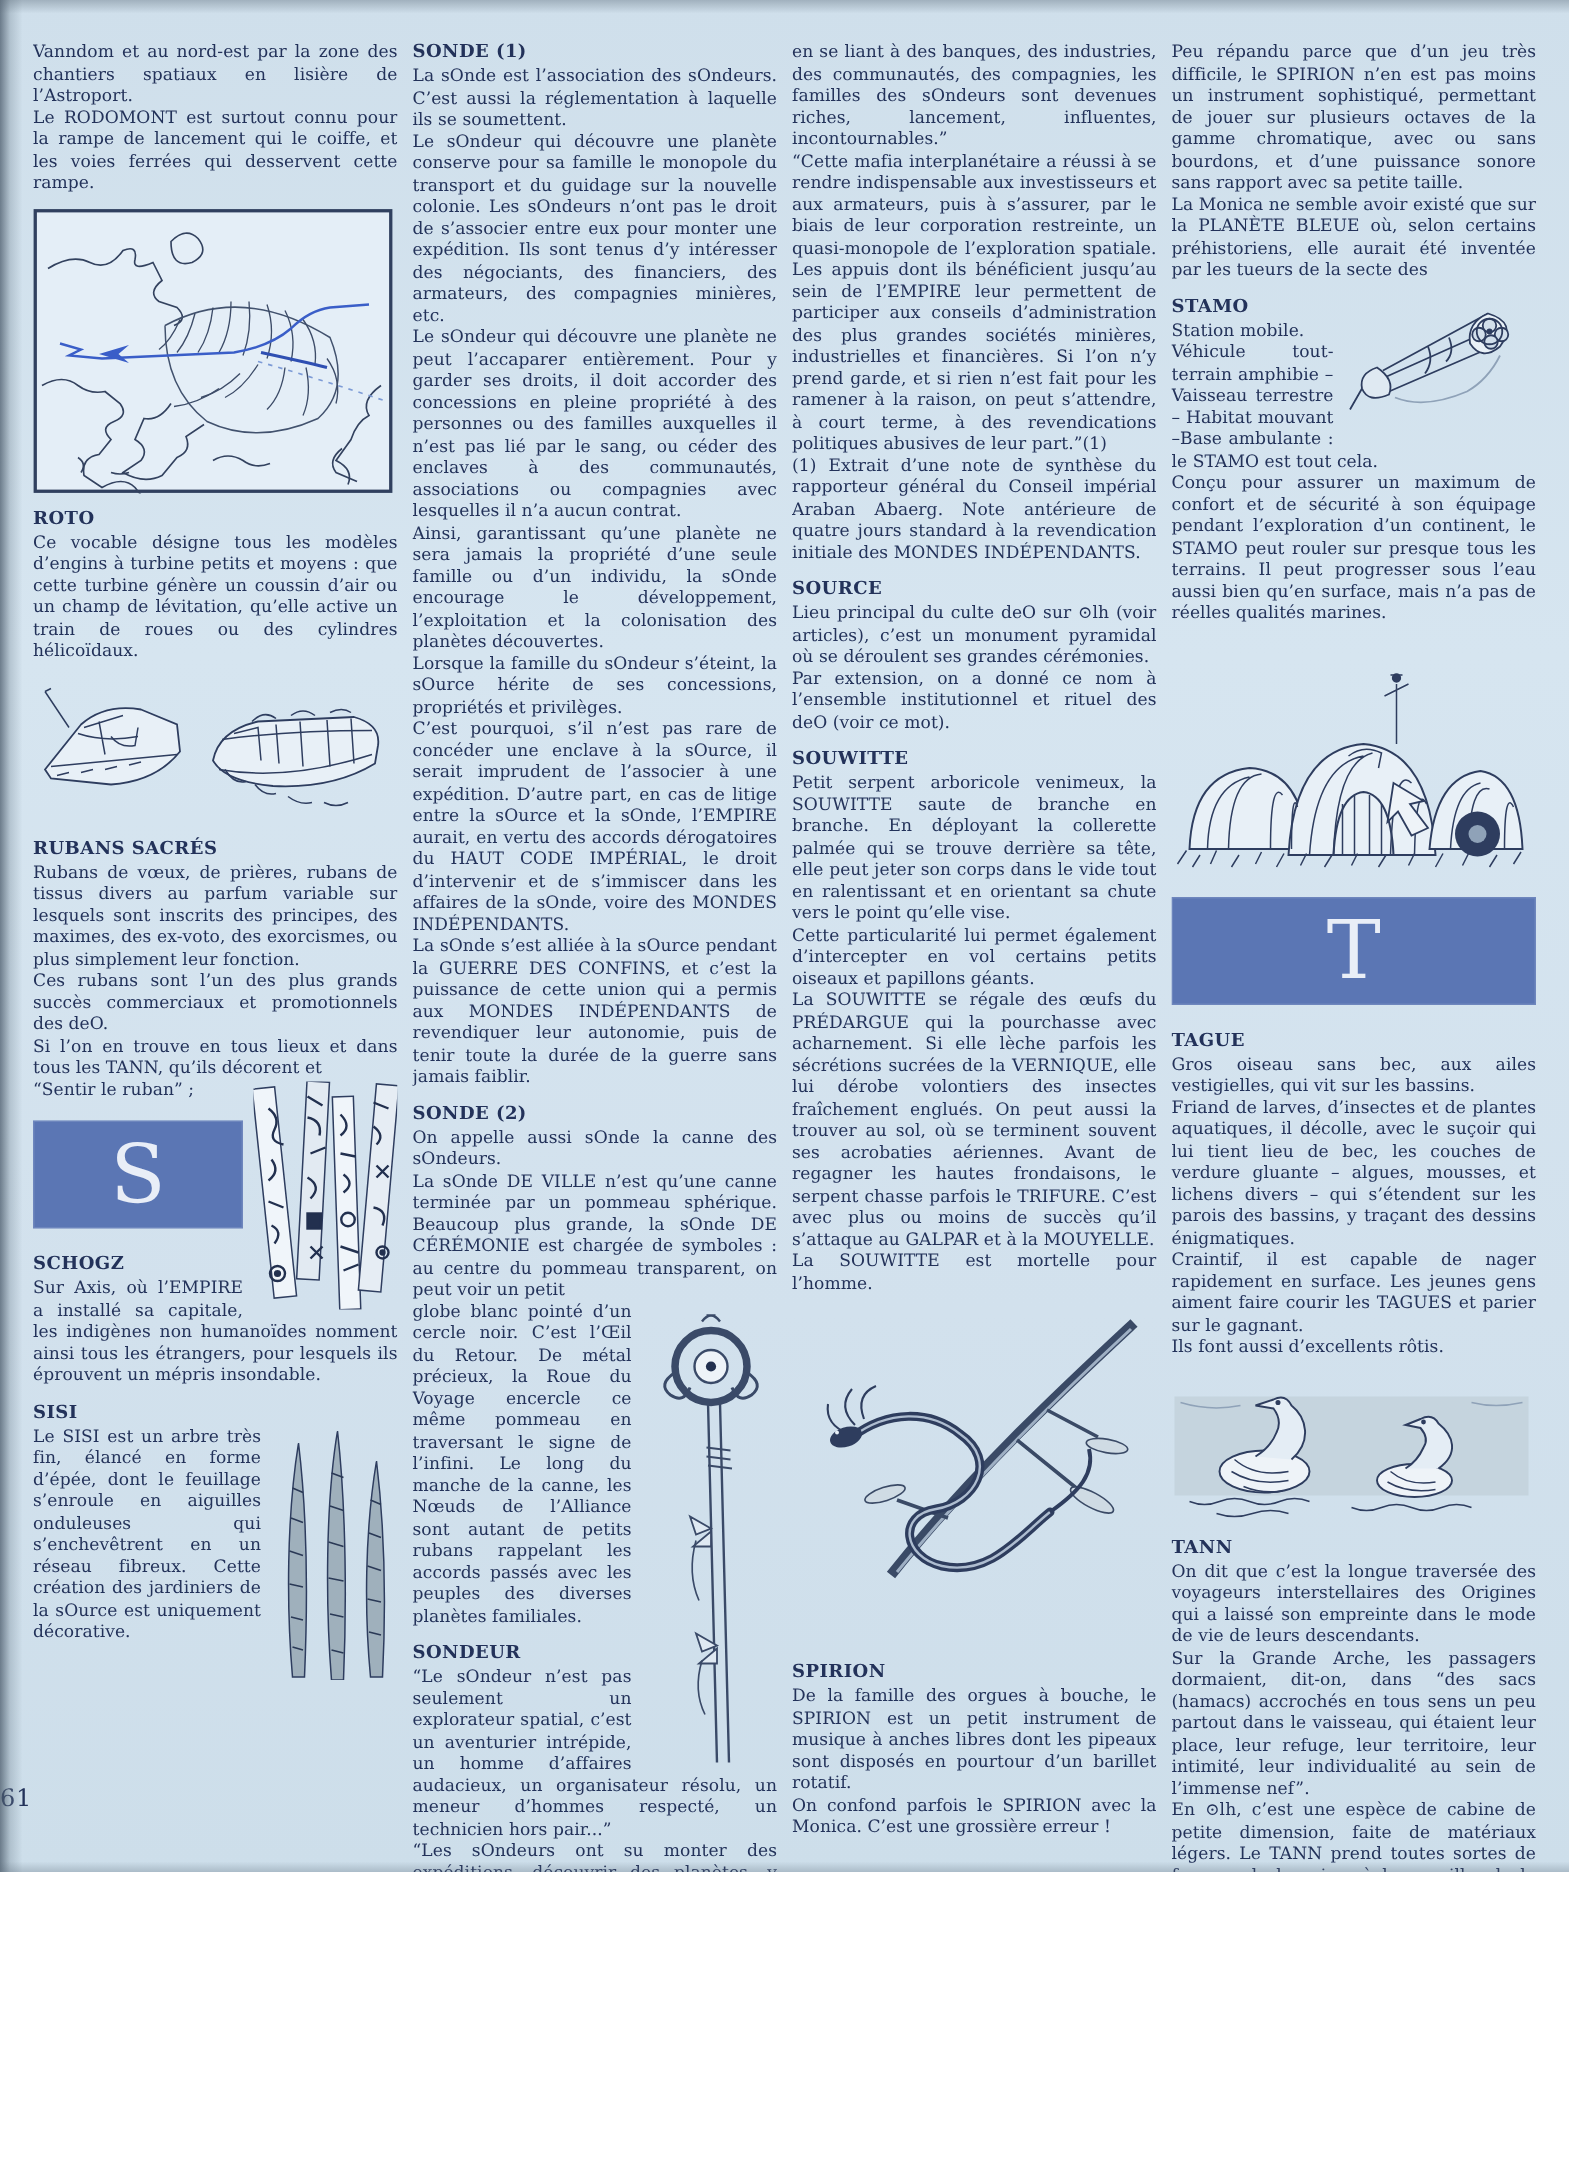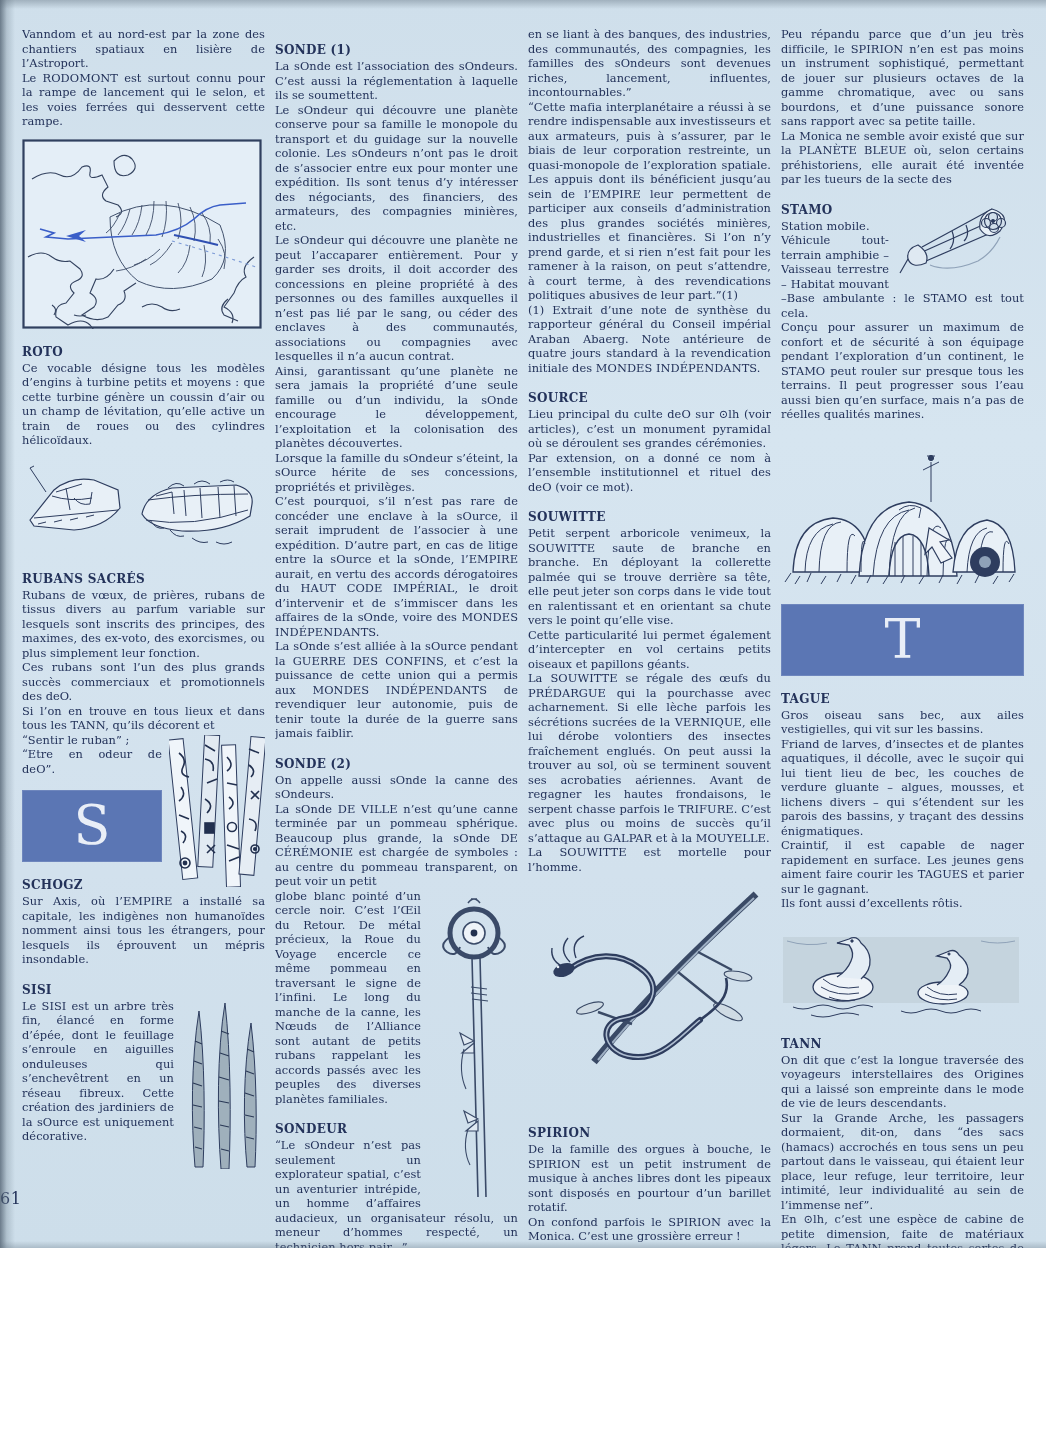--- a/index.html
+++ b/index.html
@@ -9,41 +9,41 @@
   .edge-l{position:absolute;left:0;top:0;bottom:0;width:15px;
     background:linear-gradient(90deg,rgba(74,90,106,.75),rgba(120,138,152,.35) 45%,rgba(120,138,152,0));pointer-events:none;}
   .edge-t{position:absolute;left:0;top:0;right:0;height:9px;
     background:linear-gradient(180deg,rgba(92,108,122,.4),rgba(92,108,122,0));pointer-events:none;}
   .edge-b{position:absolute;left:0;bottom:0;right:0;height:7px;
     background:linear-gradient(0deg,rgba(92,108,122,.30),rgba(92,108,122,0));pointer-events:none;}
   .cols{position:absolute;left:22px;top:27px;display:flex;gap:10px;}
   .col{width:243px;height:1386px;overflow:hidden;text-align:justify;
     font-size:11.4px;line-height:14.5px;letter-spacing:.05px;}
   .entry{margin-bottom:10px;}
-  .entry h3{font-size:12px;line-height:15px;margin:16px 0 1px 0;font-weight:bold;letter-spacing:.3px;}
+  .entry h3{font-size:12px;line-height:15px;margin:0 0 1px 0;font-weight:bold;letter-spacing:.3px;}
   .entry p{margin:0;}
   figure{margin:0;}
   .fig-block{margin:7px 0 9px 0;}
   .float-r{float:right;margin:2px 0 2px 7px;}
   .band{height:72px;background:#5b76b4;display:flex;align-items:center;justify-content:center;
     margin:14px 0 16px 0;box-shadow:inset 0 0 0 1px rgba(255,255,255,.12);}
   .band span{color:#e9eef7;font-size:54px;font-family:"DejaVu Serif",serif;line-height:1;}
   .pagenum{position:absolute;left:0;right:16px;bottom:40px;text-align:left;font-size:16px;letter-spacing:.5px;}
   svg{display:block;}
 </style>
 </head>
 <body>
 
 <div class="page" style="color: rgb(35, 50, 90);">
   <div class="cols">
 
     <div class="col">
       <section class="entry">
         <p>Vanndom et au nord-est par la zone des chantiers spatiaux en lisière de l’Astroport.</p>
-        <p>Le RODOMONT est surtout connu pour la rampe de lancement qui le selon, et les voies ferrées qui desservent cette rampe.</p>
+        <p>Le RODOMONT est surtout connu pour la rampe de lancement qui le coiffe, et les voies ferrées qui desservent cette rampe.</p>
       </section>
 
       <figure class="fig-block">
         <svg width="240" height="190" viewBox="0 0 240 190">
           <rect x="1.5" y="1.5" width="237" height="187" fill="#e4eef7" stroke="#30405f" stroke-width="2.2"></rect>
           <g fill="none" stroke="#33425f" stroke-width="1.1">
             <path d="M10,40 q16,-10 28,-4 t22,-8 q10,-4 8,6 q-2,8 12,2 l6,12 q-10,8 -2,14 l12,4 q8,8 -2,12"></path>
             <path d="M92,22 q10,-10 18,-2 q8,10 -4,16 q-14,4 -14,-14 Z"></path>
             <path d="M6,118 q14,-8 24,0 q8,6 18,4 l10,8 q6,8 -4,12 q-10,4 -2,12 l-8,10 q-12,2 -10,14 l12,8 q14,-8 22,0 l8,10 q-6,10 4,12"></path>
             <path d="M92,130 q-8,12 -18,10 l-6,14 q10,6 4,14 l-12,8 q14,8 26,2 l10,-12 q10,-4 6,-14 l12,-8"></path>
@@ -133,21 +133,20 @@
               <path d="M58,22 q8,8 0,14 M58,48 l10,2 M60,62 q8,6 0,12"></path>
               <circle cx="63" cy="92" r="4.5"></circle>
                 <path d="M58,110 l12,4 M60,126 l10,-4"></path>
               <path d="M80,14 l10,4 M80,30 q8,6 2,12 M82,56 l8,8 m-8,0 l8,-8 M80,84 q10,2 6,12"></path>
               <circle cx="86" cy="114" r="4"></circle>
                 <circle cx="86" cy="114" r="1.3" fill="#22304f"></circle>
             </g>
           </svg>
         </figure>
         <p>“Sentir le ruban” ;</p>
-        <p>“Etre en odeur de deO”.</p>
       </section>
 
       <div class="band" style="background: rgb(91, 118, 180);">
         <span>S</span>
       </div>
 
       <section class="entry">
         <h3>SCHOGZ</h3>
         <p>Sur Axis, où l’EMPIRE a installé sa capitale, les indigènes non humanoïdes nomment ainsi tous les étrangers, pour lesquels ils éprouvent un mépris insondable.</p>
       </section>

